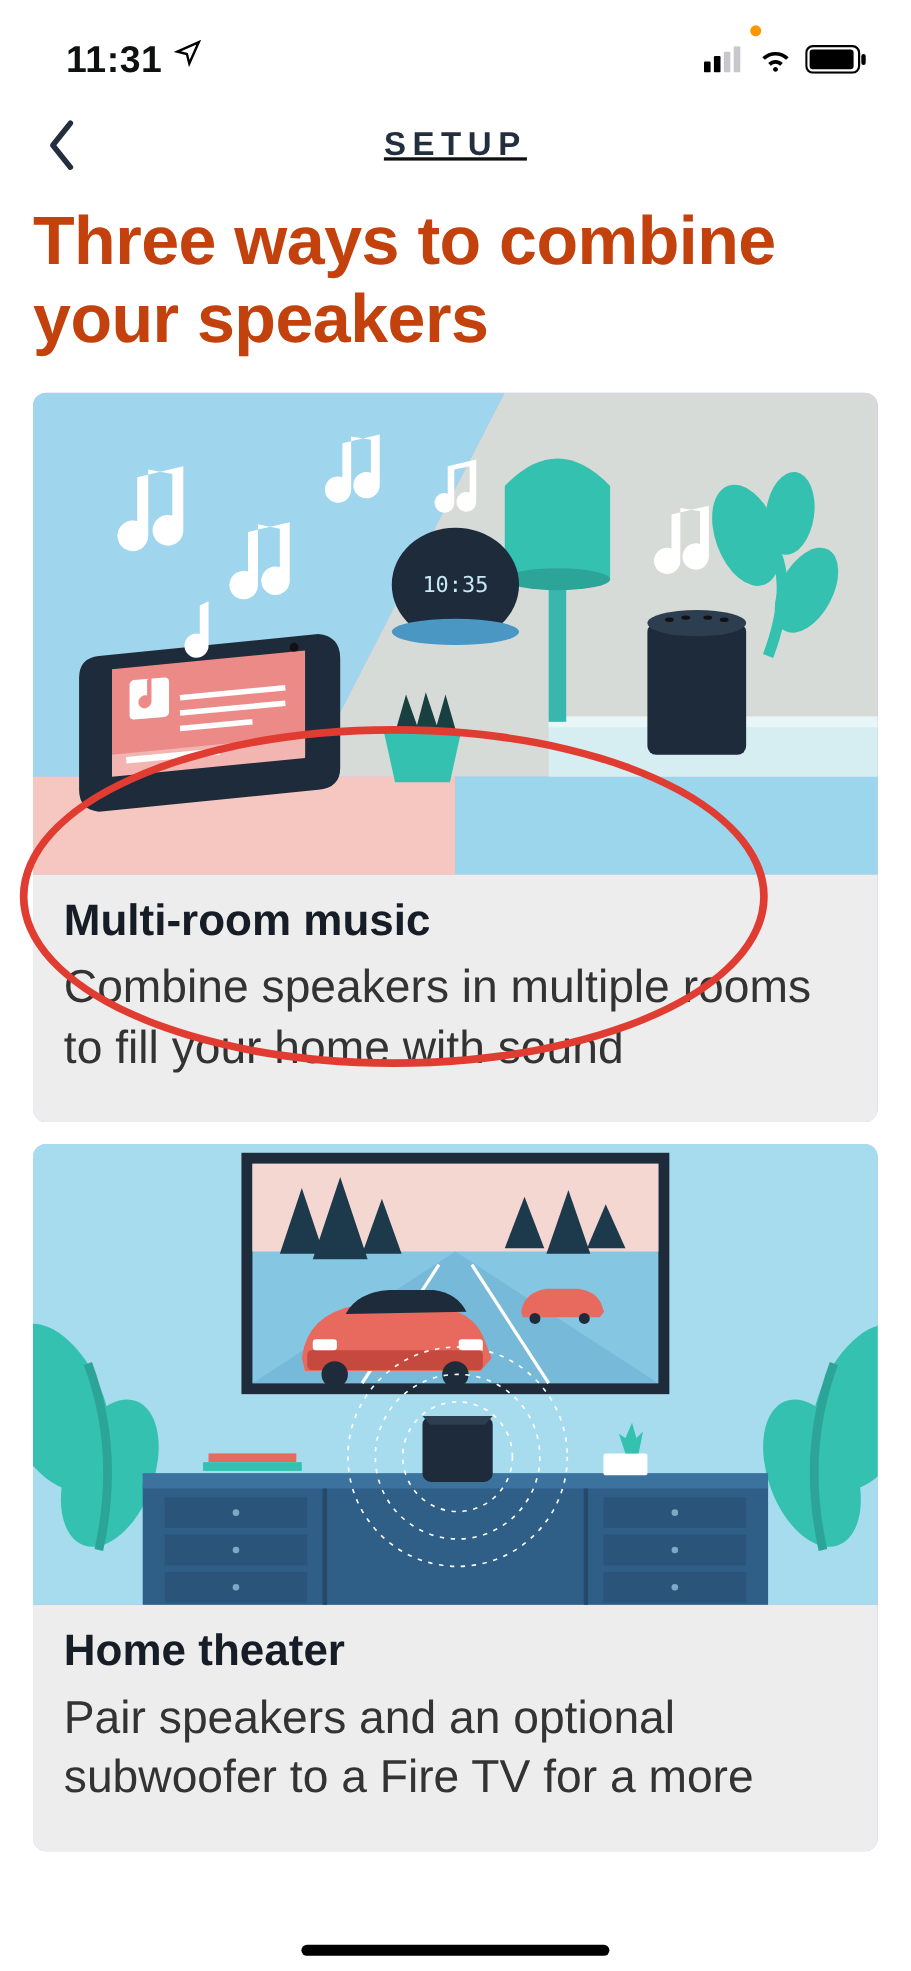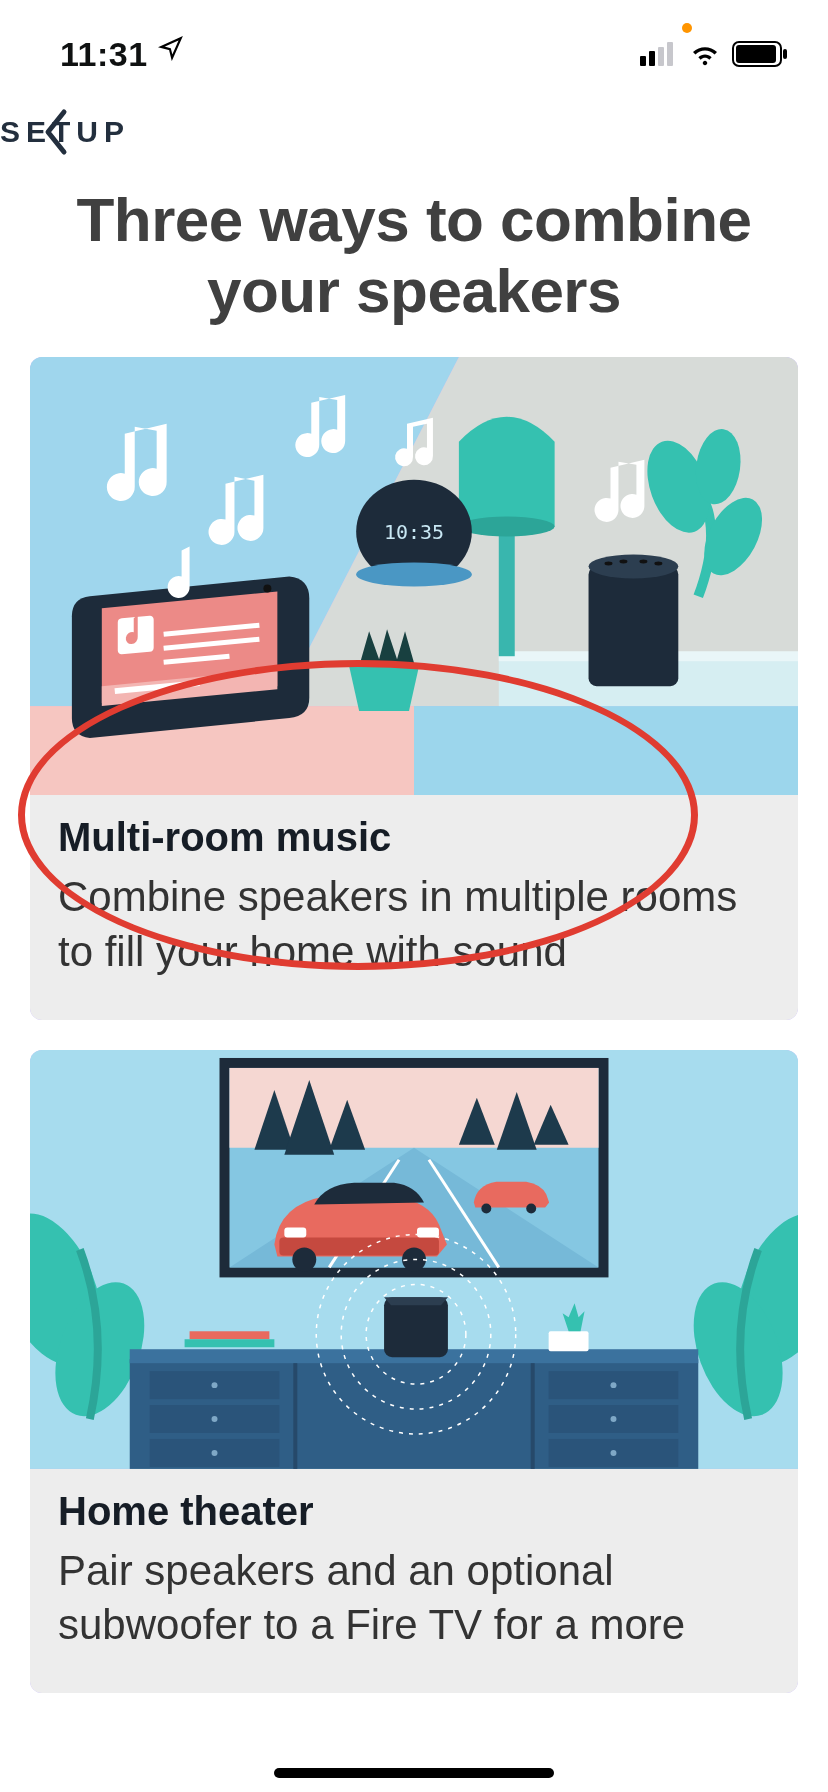--- a/index.html
+++ b/index.html
@@ -45,20 +45,22 @@
     top: -18px;
     right: 96px;
   }
 
   
   .nav-header {
     position: relative;
     height: 88px;
     display: flex;
     align-items: center;
+    justify-content: center;
+    text-decoration: underline;
   }
   .back-btn {
     position: absolute;
     left: 32px;
     top: 50%;
     transform: translateY(-50%);
     width: 48px;
     height: 48px;
     display:flex;
     align-items:center;
@@ -70,32 +72,31 @@
     letter-spacing: 6px;
     color: #232F3E;
   }
 
   
   .page-title {
     font-size: 62px;
     font-weight: 700;
     line-height: 1.15;
     margin: 8px 30px 30px 30px;
-    color: #404040;
+    color: #c2410c;
     letter-spacing: -0.5px;
-    text-align: center;
   }
 
   
   .cards { padding: 0 30px; }
   .card {
     background: #c4b5fd;
     border-radius: 12px;
     overflow: hidden;
-    margin-bottom: 30px;
+    margin-bottom: 20px;
   }
   .card-image { width: 100%; display:block; }
   .card-body { padding: 16px 28px 40px 28px; background: #EDEDED; }
   .card-title {
     font-size: 40px;
     font-weight: 700;
     margin: 4px 0 10px 0;
     color: #161d26;
   }
   .card-desc {

